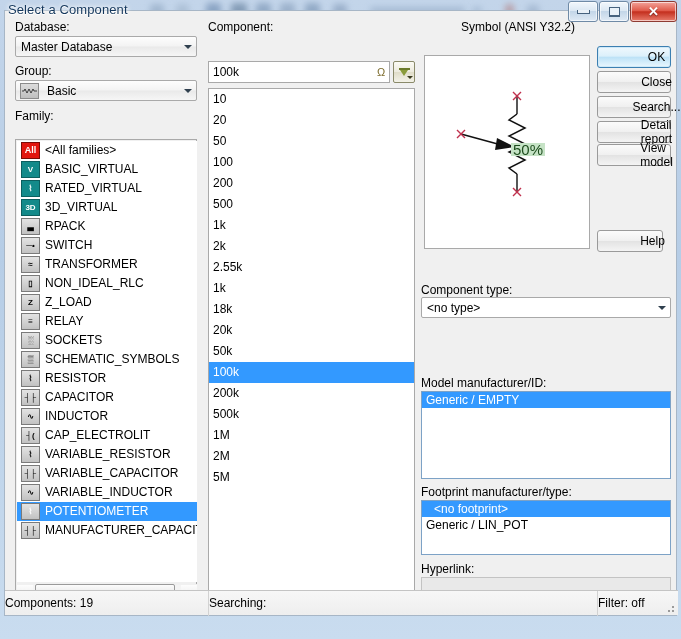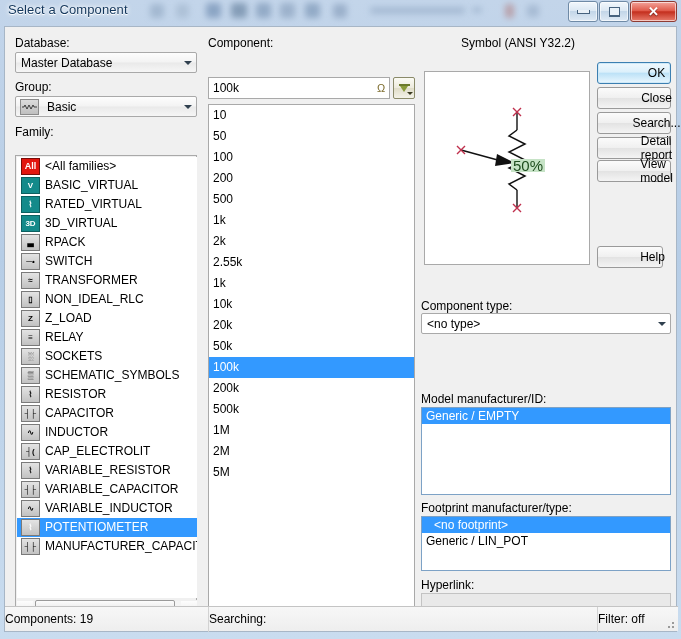--- a/index.html
+++ b/index.html
@@ -37,21 +37,21 @@
   .wbtn.close{
     width:45px;border:1px solid #8e3b33;
     background:linear-gradient(180deg,#f3a49b 0%,#e05b4b 45%,#c42f1e 52%,#e87c6c 100%);
   }
   .wbtn .mini{width:11px;height:3px;border:1px solid #46627e;border-top:none;background:#e9f1f8;}
   .wbtn .box{width:9px;height:8px;border:1px solid #46627e;background:#e9f1f8;box-shadow:0 -2px 0 -1px #46627e inset;}
   .wbtn .xx{color:#fff;font-size:13px;font-weight:bold;line-height:1;text-shadow:0 1px 1px rgba(0,0,0,.45);}
 
   
   #dialog{
-    position:absolute;left:4px;top:26px;width:673px;height:606px;
+    position:absolute;left:4px;top:10px;width:673px;height:606px;
     background:#f0f0f0;
     border:1px solid #a7b6c6;
     box-sizing:border-box;
   }
 
   .lbl{font-size:12px;color:#000;position:absolute;white-space:nowrap;}
 
   
   .combo{
     position:absolute;box-sizing:border-box;height:21px;
@@ -336,29 +336,30 @@
     <div id="filterbtn">
       <span class="funnel">
         <span class="fbar"></span>
           <span class="fcone"></span>
           <span class="fcar"></span>
       </span>
     </div>
 
     <div class="listbox" id="complist" style="left:203px;top:77px;width:207px;height:515px;">
         <div class="lrow" style="height: 21px; line-height: 21px;">10</div>
+        <div class="lrow" style="height: 21px; line-height: 21px;">20</div>
         <div class="lrow" style="height: 21px; line-height: 21px;">50</div>
         <div class="lrow" style="height: 21px; line-height: 21px;">100</div>
         <div class="lrow" style="height: 21px; line-height: 21px;">200</div>
         <div class="lrow" style="height: 21px; line-height: 21px;">500</div>
         <div class="lrow" style="height: 21px; line-height: 21px;">1k</div>
         <div class="lrow" style="height: 21px; line-height: 21px;">2k</div>
         <div class="lrow" style="height: 21px; line-height: 21px;">2.55k</div>
         <div class="lrow" style="height: 21px; line-height: 21px;">1k</div>
-        <div class="lrow" style="height: 21px; line-height: 21px;">10k</div>
+        <div class="lrow" style="height: 21px; line-height: 21px;">18k</div>
         <div class="lrow" style="height: 21px; line-height: 21px;">20k</div>
         <div class="lrow" style="height: 21px; line-height: 21px;">50k</div>
         <div class="lrow sel" style="height: 21px; line-height: 21px;">100k</div>
         <div class="lrow" style="height: 21px; line-height: 21px;">200k</div>
         <div class="lrow" style="height: 21px; line-height: 21px;">500k</div>
         <div class="lrow" style="height: 21px; line-height: 21px;">1M</div>
         <div class="lrow" style="height: 21px; line-height: 21px;">2M</div>
         <div class="lrow" style="height: 21px; line-height: 21px;">5M</div>
       </div>
 

